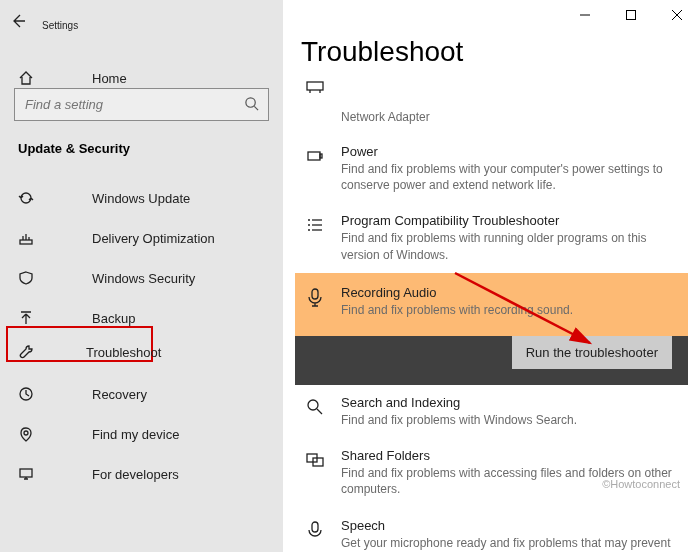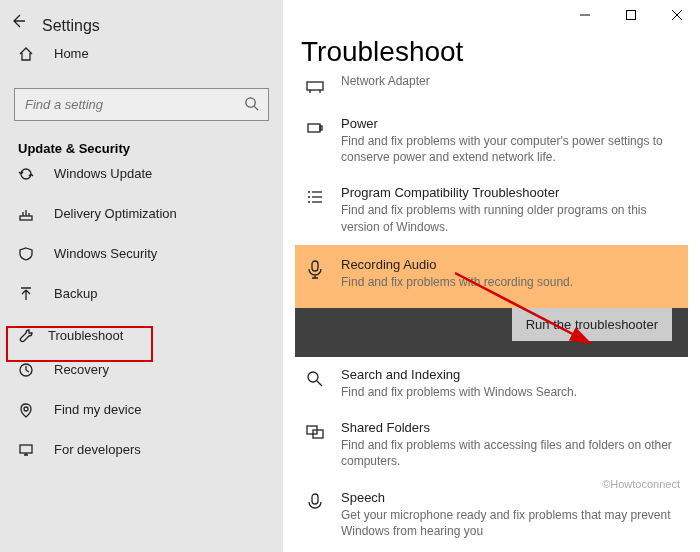--- a/index.html
+++ b/index.html
@@ -17,23 +17,23 @@
   .winbtns { position:absolute; top:0; right:0; height:30px; display:flex; }
   .winbtn { width:46px; height:30px; display:flex; align-items:center; justify-content:center; color:#333;}
   .winbtn svg { width:10px; height:10px; }
 
   .layout { display:flex; width:100%; height:100%; }
   .sidebar { width:283px; background:#e6e6e6; padding:0; display:flex; flex-direction:column;}
   .main { flex:1; background:#fff; padding:0 12px 0 12px; overflow:hidden;}
 
   .back-row { height:44px; display:flex; align-items:center; padding-left:10px;}
   .back-icon svg { width:16px; height:16px; }
-  .app-title { font-size:16px; margin-left:16px; color:#222;margin-top:7px;}
-
-  .nav-item { display:flex; align-items:flex-start; height:40px; padding-left:18px; cursor:default;}
+  .app-title { font-size:10px; margin-left:16px; color:#222;margin-top:7px;}
+
+  .nav-item { display:flex; align-items:flex-end; height:40px; padding-left:18px; cursor:default;gap:38px;}
   .nav-item.home { margin-top:2px;}
   .nav-icon { width:16px; height:16px; display:flex; align-items:center; justify-content:center; margin-right:20px;}
   .nav-icon svg { width:16px; height:16px; stroke:#222; fill:none; stroke-width:1.3;}
   .nav-label { font-size:13px; color:#222;}
 
   .search-wrap { padding:0 14px; margin-top:2px;}
   .search-box { position:relative; }
   .search-input { width:100%; height:33px; border:1px solid #8b8b8b; background:#eee; font-size:13px; padding:0 35px 0 10px; font-style:italic; color:#777; outline:none;}
   .search-icon { position:absolute; right:10px; top:8px; color:#555;}
   .search-icon svg { width:15px; height:15px;}
@@ -50,21 +50,21 @@
   .trlist { margin-left:6px;}
   .tr-item { display:flex; padding:10px 0;}
   .tr-icon { width:28px; margin-top:2px; display:flex; justify-content:center;}
   .tr-icon svg { width:20px; height:20px; stroke:#222; fill:none; stroke-width:1.3;}
   .tr-body { flex:1; padding-left:12px;}
   .tr-title { font-size:13px; color:#222;}
   .tr-desc { font-size:12px; color:#6b6b6b; margin-top:2px; line-height:1.35;}
 
   .tr-item.selected { background:#fdba74; padding:12px 8px 18px 0; margin-left:-6px; padding-left:6px;}
   .tr-item.first { padding-top:0;}
-  .tr-item.first .tr-title{ color:#6b6b6b; font-size:12px;}
+  .tr-item.first .tr-title{ color:#6b6b6b; font-size:12px;margin-top:36px;}
 
   .run-btn-row { background:#404040; margin-left:-6px; padding:0 16px 16px 0; display:flex; justify-content:flex-end;}
   .run-btn { background:#ccc; border:none; font-size:13px; color:#222; padding:9px 14px; cursor:pointer;}
 
   
   .arrow { position:absolute; pointer-events:none;}
   .arrow svg { overflow:visible;}
 
   .watermark { position:absolute; right:20px; bottom:62px; font-size:11px; color:#aaa;}
 </style>

